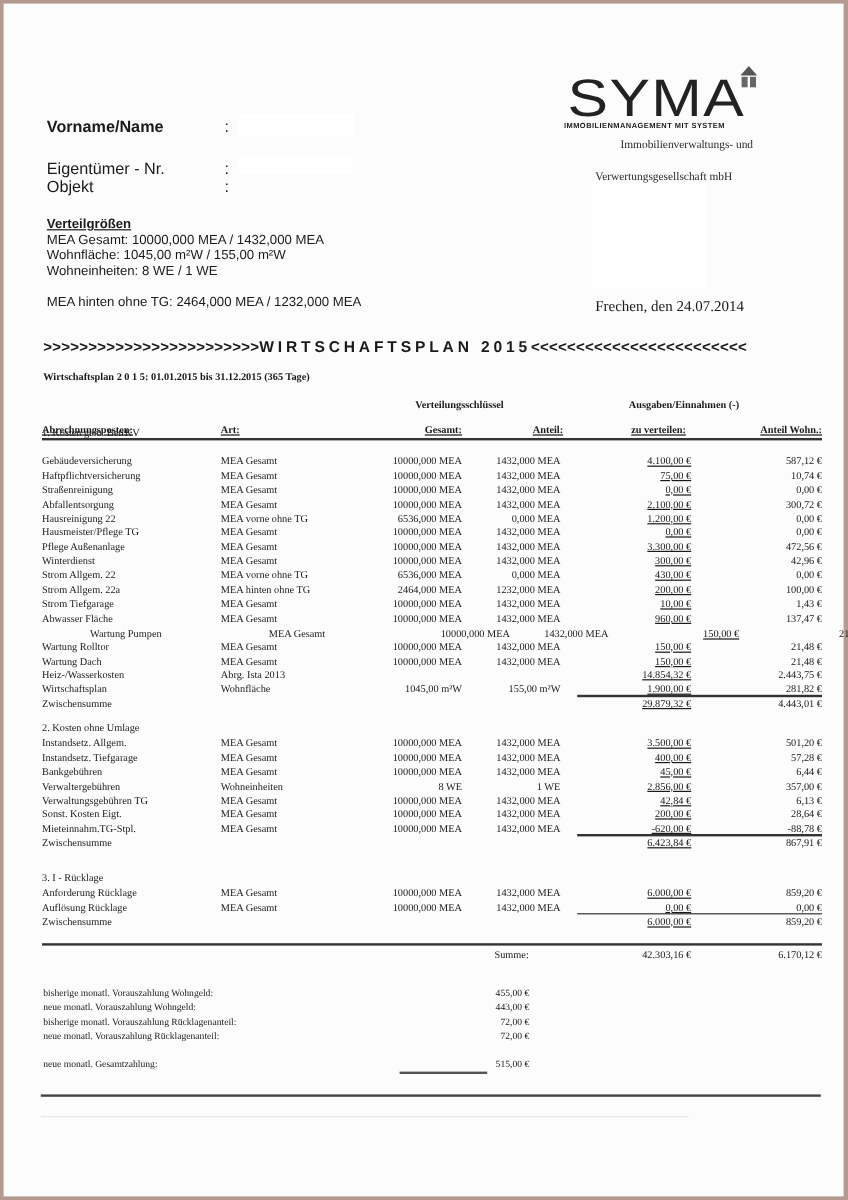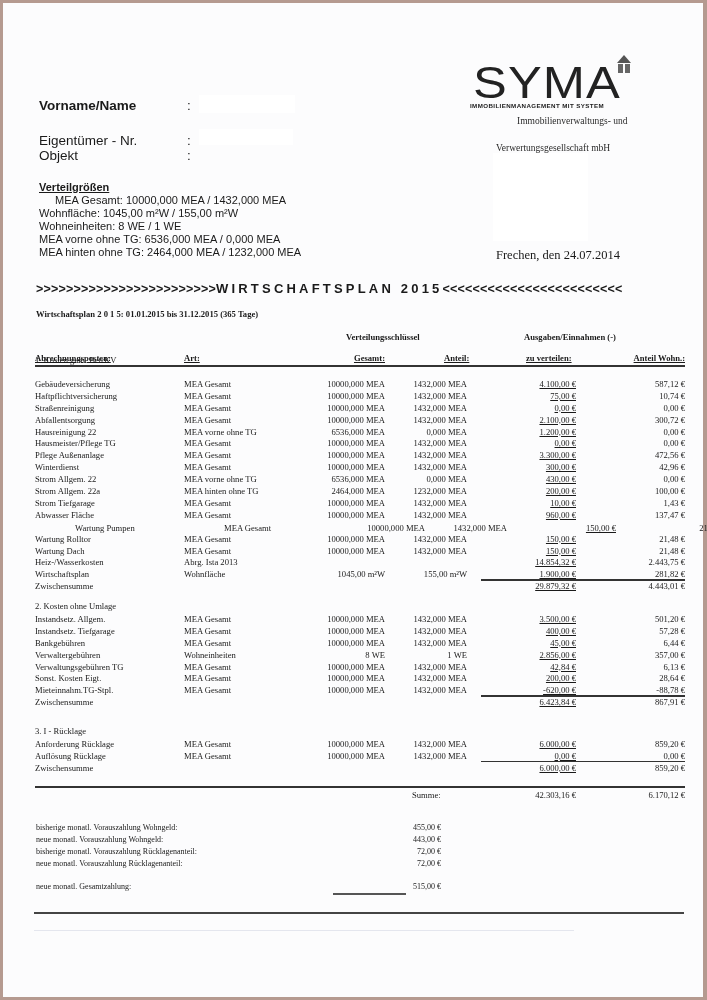--- a/index.html
+++ b/index.html
@@ -64,24 +64,23 @@
   <div class="redact" style="left:196px;top:92px;width:96px;height:18px;"></div>
 
   <div class="hdr-label sans" style="top:130px;">Eigentümer - Nr.</div>
   <div class="hdr-colon sans" style="top:130px;">:</div>
   <div class="redact" style="left:196px;top:126px;width:94px;height:16px;"></div>
 
   <div class="hdr-label sans" style="top:145px;">Objekt</div>
   <div class="hdr-colon sans" style="top:145px;">:</div>
 
   <div class="vg-title sans">Verteilgrößen</div>
-  <div class="vg-line sans" style="top:191px;margin-left:16px;">MEA Gesamt: 10000,000 MEA / 1432,000 MEA</div>
+  <div class="vg-line sans" style="top:191px;">MEA Gesamt: 10000,000 MEA / 1432,000 MEA</div>
   <div class="vg-line sans" style="top:204px;">Wohnfläche: 1045,00 m²W / 155,00 m²W</div>
   <div class="vg-line sans" style="top:217px;">Wohneinheiten: 8 WE / 1 WE</div>
-  <div class="vg-line sans" style="top:230px;">MEA vorne ohne TG: 6536,000 MEA / 0,000 MEA</div>
   <div class="vg-line sans" style="top:243px;">MEA hinten ohne TG: 2464,000 MEA / 1232,000 MEA</div>
 
   <svg class="logo-house" viewBox="0 0 14 18">
     <polygon points="7,0 0,8 14,8" fill="#555"></polygon>
     <rect x="1" y="9" width="5" height="9" fill="#666"></rect>
     <rect x="8" y="9" width="5" height="9" fill="#666"></rect>
   </svg>
   <div class="logo-word">SYMA</div>
   <div class="logo-sub">IMMOBILIENMANAGEMENT MIT SYSTEM</div>
   <div class="company" style="top:113px;left:496px;margin-left:18px;">Immobilienverwaltungs- und</div>

